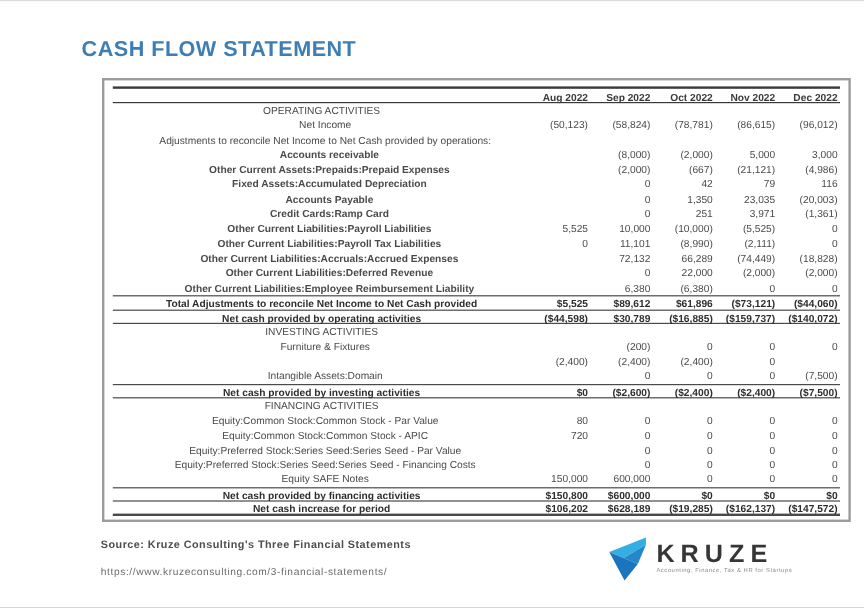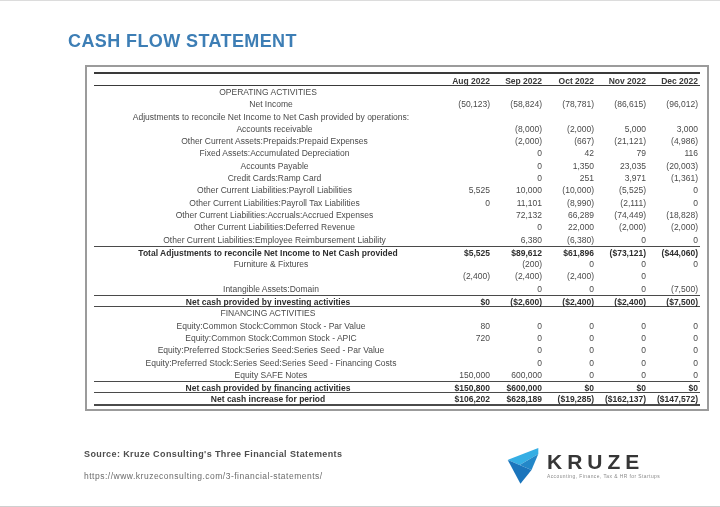--- a/index.html
+++ b/index.html
@@ -14,21 +14,21 @@
 
   .thead, .trow { display:grid; grid-template-columns:1fr 52px 52px 52px 52px 52px; }
   .thead { height:14px; line-height:14px; border-top:2px solid #3a3a3a; border-bottom:1px solid #3a3a3a; }
   .hcell { text-align:right; padding-right:2px; font-size:8.5px; font-weight:bold; color:#3a3a3a; white-space:nowrap; }
 
   .trow { height:12.3px; line-height:12.3px; font-size:8.5px; color:#4a4a4a; }
   .lcell { text-align:center; white-space:nowrap; overflow:hidden; padding-left:2px; }
   .vcell { text-align:right; padding-right:2px; white-space:nowrap; }
 
   .ind1 .lcell { padding-left:8px; }
-  .ind2 .lcell { padding-left:15px; }
+  .ind2 .lcell { padding-left:15px;font-weight:bold; }
 
   .row-total, .row-net, .row-grand { font-weight:bold; color:#2e2e2e; }
   .row-total { border-top:1px solid #4a4a4a; }
   .row-net   { border-top:1px solid #4a4a4a; border-bottom:1px solid #4a4a4a; }
   .row-grand { border-bottom:2px solid #4a4a4a; }
 
   
   .source { position:absolute; left:84px; top:448px; }
   .src-line { font-size:9px; font-weight:bold; color:#4d4d4d; letter-spacing:0.4px; }
   .src-url { font-size:8.5px; color:#6b6b6b; letter-spacing:0.5px; margin-top:12px; }
@@ -160,20 +160,36 @@
           <div class="vcell">0</div>
         </div>
         <div class="trow row-total ind0">
           <div class="lcell">Total Adjustments to reconcile Net Income to Net Cash provided</div>
           <div class="vcell">$5,525</div>
           <div class="vcell">$89,612</div>
           <div class="vcell">$61,896</div>
           <div class="vcell">($73,121)</div>
           <div class="vcell">($44,060)</div>
         </div>
+        <div class="trow row-net ind0">
+          <div class="lcell">Net cash provided by operating activities</div>
+          <div class="vcell">($44,598)</div>
+          <div class="vcell">$30,789</div>
+          <div class="vcell">($16,885)</div>
+          <div class="vcell">($159,737)</div>
+          <div class="vcell">($140,072)</div>
+        </div>
+        <div class="trow row-section ind0">
+          <div class="lcell">INVESTING ACTIVITIES</div>
+          <div class="vcell"></div>
+          <div class="vcell"></div>
+          <div class="vcell"></div>
+          <div class="vcell"></div>
+          <div class="vcell"></div>
+        </div>
         <div class="trow row-item ind1">
           <div class="lcell">Furniture &amp; Fixtures</div>
           <div class="vcell"></div>
           <div class="vcell">(200)</div>
           <div class="vcell">0</div>
           <div class="vcell">0</div>
           <div class="vcell">0</div>
         </div>
         <div class="trow row-item ind1">
           <div class="vcell"></div>

